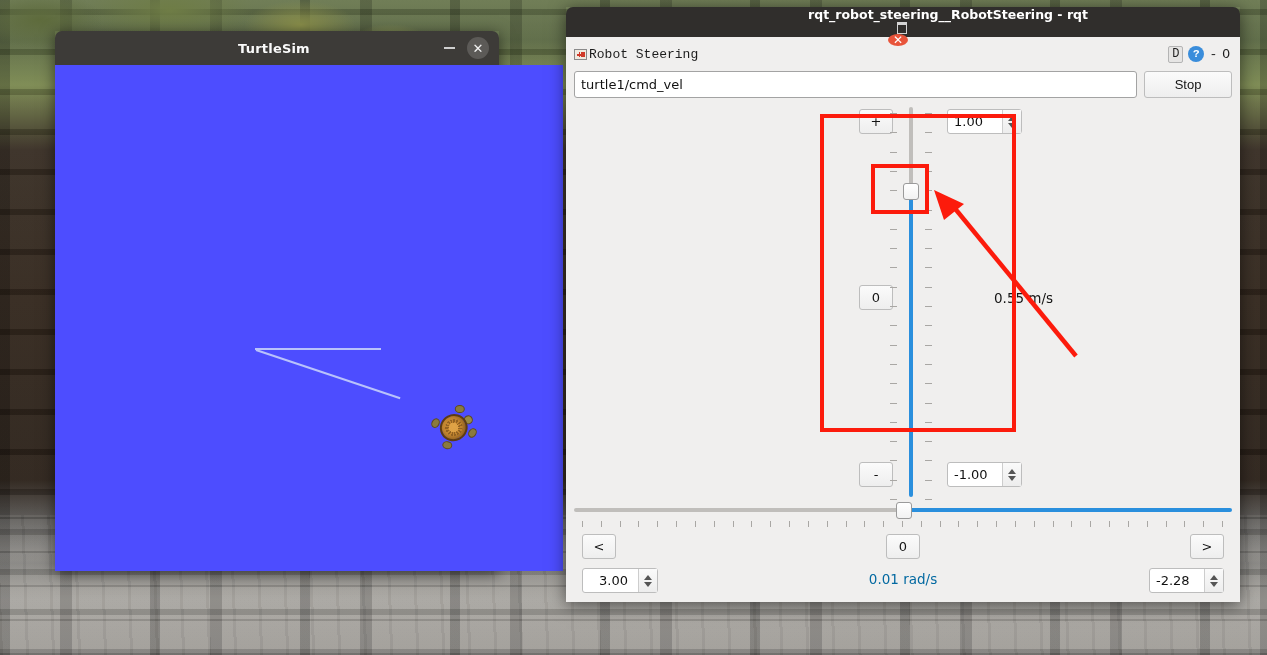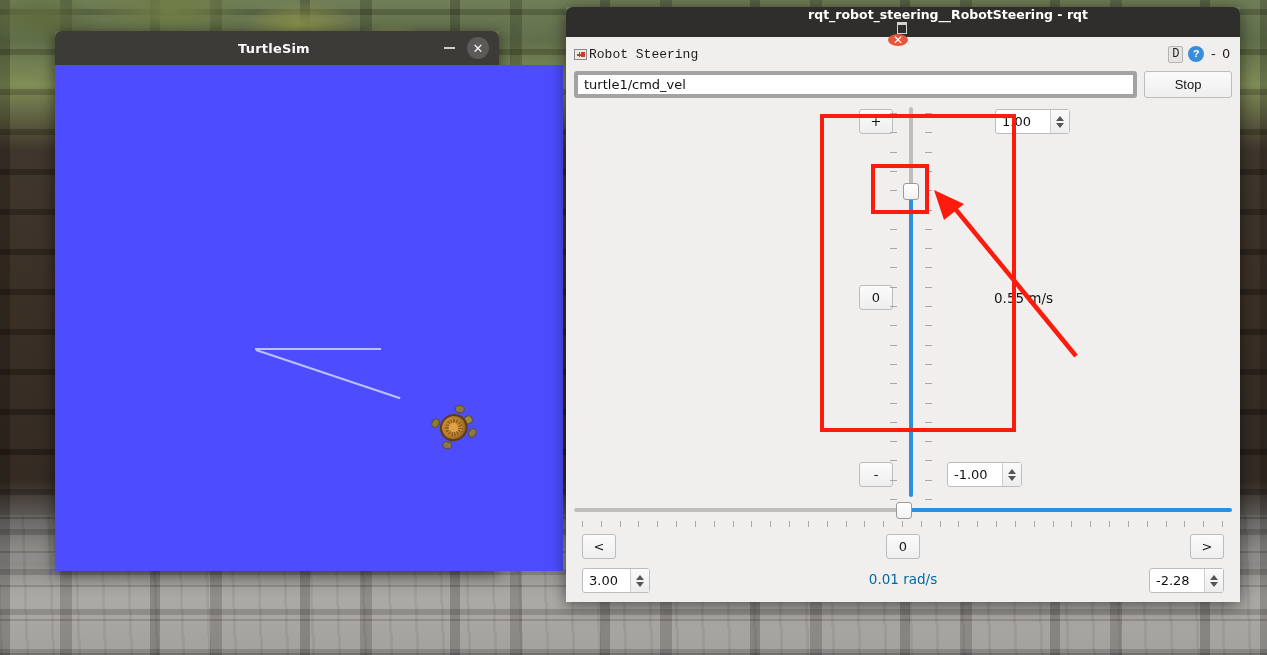--- a/index.html
+++ b/index.html
@@ -174,21 +174,21 @@
     width:16px; height:16px; border-radius:50%; background:#3a8ddb; color:#fff;
     font-size:11px; font-weight:bold; display:flex; align-items:center;
     justify-content:center;
   }
   #hdr-dash { font-size:13px; color:#1d1d1d; }
   #hdr-o { font-size:13px; color:#1d1d1d; margin-right:2px; }
 
   
   #topic-row { display:flex; gap:7px; margin-bottom: 9px; }
   #topic-input {
-    flex:1; height:27px; background:#ffffff; border:4px solid #a3a3a3;
+    flex:1; height:27px; background:#ffffff; border:1px solid #a3a3a3;
     border-radius:3px; font-size:13px; color:#111; padding: 0 6px;
     font-family:"DejaVu Sans","Liberation Sans",sans-serif;
   }
   #stop-button {
     width:88px; height:27px; font-size:13px; color:#141414;
     background: linear-gradient(to bottom,#fbfbfb,#eeeeee);
     border:1px solid #bdbdbd; border-radius:3px;
   }
 
   
@@ -218,21 +218,21 @@
     background:linear-gradient(to bottom,#fafafa,#ededed);
     display:flex; flex-direction:column; align-items:center;
     justify-content:center; gap:2px;
   }
   .arrow-up, .arrow-dn {
     width:0; height:0; border-left:4px solid transparent; border-right:4px solid transparent;
   }
   .arrow-up { border-bottom:5px solid #555; }
   .arrow-dn { border-top:5px solid #555; }
 
-  #spin-lin-max { left: 373px; top: 2px; width: 75px; margin-left: 48px; }
+  #spin-lin-max { left: 373px; top: 2px; width: 75px; }
   #spin-lin-min { left: 373px; top: 355px; width: 75px; }
 
   
   #vslider {
     position:absolute; left: 329px; top: 0px; width: 16px; height: 390px;
   }
   #vtrack-top {
     position:absolute; left:6px; top:0; width:4px; height:83px;
     background:#c0bebb; border-radius:2px;
   }
@@ -278,21 +278,21 @@
   #btn-left-arrow, #btn-right-arrow, #btn-zero-h {
     position:absolute; width:34px; height:25px; font-size:13px; color:#141414;
     background: linear-gradient(to bottom,#fbfbfb,#eeeeee);
     border:1px solid #bdbdbd; border-radius:3px; text-align:center; line-height:23px;
   }
   #btn-left-arrow { left: 8px; }
   #btn-right-arrow { right: 8px; }
   #btn-zero-h { left: 50%; margin-left:-17px; }
 
   #bottom-row2 { position:relative; height:26px; margin-top:6px; }
-  #spin-ang-max { left: 8px; top:0; width:68px; }
+  #spin-ang-max { left: 8px; top:0; width:76px;text-align:center; }
   #spin-ang-min { right: 8px; top:0; width:75px; left:auto; }
   #ang-label {
     position:absolute; left:50%; transform:translateX(-50%); top:3px;
     font-size:13.5px; color:#0369a1;
   }
 
   
   #anno-outer {
     position:absolute; left:820px; top:114px; width:196px; height:318px;
     border: 4px solid #fc1b0c; pointer-events:none;

